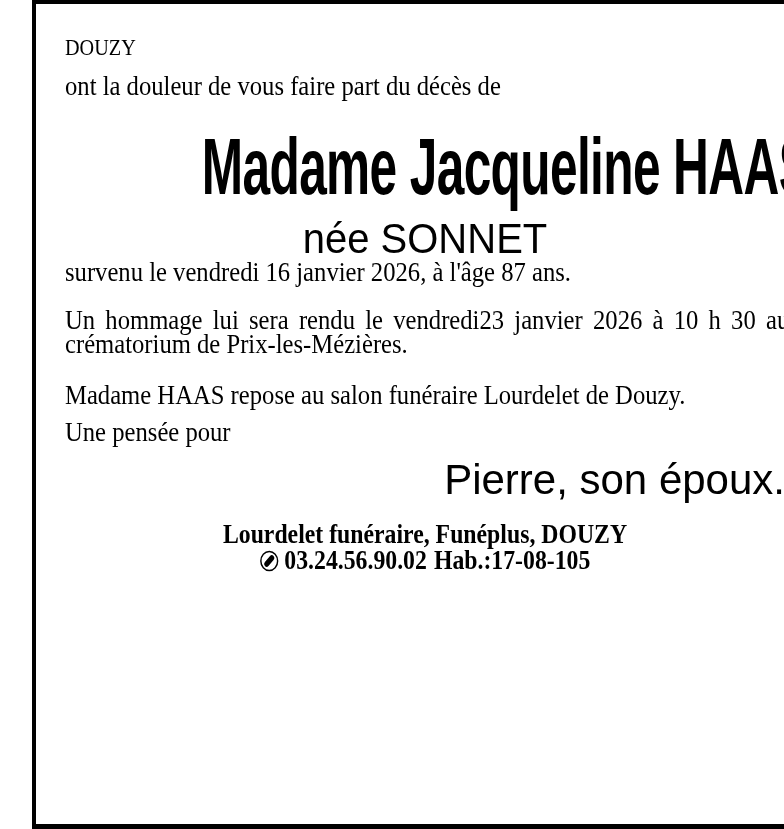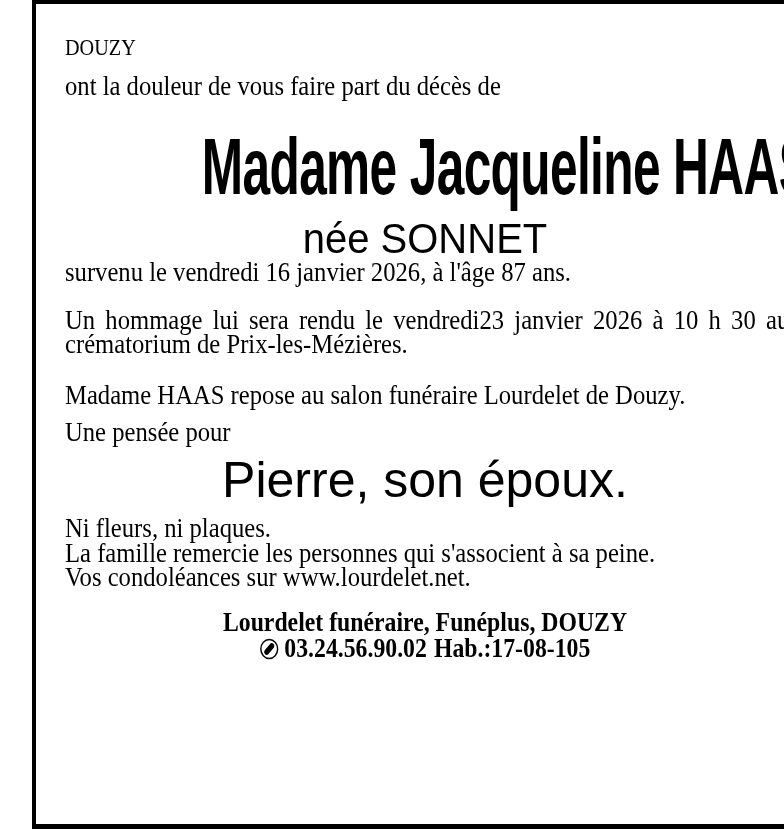--- a/index.html
+++ b/index.html
@@ -52,22 +52,22 @@
     transform:scaleX(0.88); transform-origin:0 0;
   }
   .justified-line { text-align:justify; margin-bottom:-24px; }
   .justified-line::after { content:""; display:inline-block; width:100%; height:0; }
 
   .repose { margin-top:24px; }
   .thought-intro { margin-top:8px; }
   .thought-name {
     margin-top:12px;
     font-family:"Liberation Sans", sans-serif;
-    font-size:50px; line-height:44px;
-    text-align:center; white-space:nowrap;
+    font-size:42px; line-height:44px;
+    text-align:right; white-space:nowrap;
   }
   .closing { margin-top:14px; }
   .closing .serif-line { line-height:24.5px; }
 
   .footer-company {
     margin-top:19px;
     font-weight:bold;
     font-size:27px; line-height:26px;
     text-align:center; white-space:nowrap;
     transform:scaleX(0.88); transform-origin:50% 50%;
@@ -101,25 +101,20 @@
     <div class="justified-line">Un hommage lui sera rendu le vendredi23 janvier 2026 à 10 h 30 au</div>
     <div>crématorium de Prix-les-Mézières.</div>
   </div>
 
   <div class="serif-line repose">Madame HAAS repose au salon funéraire Lourdelet de Douzy.</div>
 
   <div class="serif-line thought-intro">Une pensée pour</div>
 
   <div class="thought-name">Pierre, son époux.</div>
 
-  <div class="closing">
-    <div class="serif-line">Ni fleurs, ni plaques.</div>
-    <div class="serif-line">La famille remercie les personnes qui s'associent à sa peine.</div>
-    <div class="serif-line">Vos condoléances sur www.lourdelet.net.</div>
-  </div>
 
   <div class="footer-company">Lourdelet funéraire, Funéplus, DOUZY</div>
 
   <div class="footer-phone">
     <svg class="phone-icon-svg" viewBox="0 0 24 24" xmlns="http://www.w3.org/2000/svg">
       <circle cx="12" cy="12" r="10.4" fill="none" stroke="#000000" stroke-width="1.8"></circle>
       <g transform="rotate(-45 12 12)">
         <rect x="4.4" y="8.9" width="15.2" height="6.2" rx="3.1" fill="#000000"></rect>
       </g>
     </svg><span>03.24.56.90.02</span><span class="license">Hab.:17-08-105</span>

